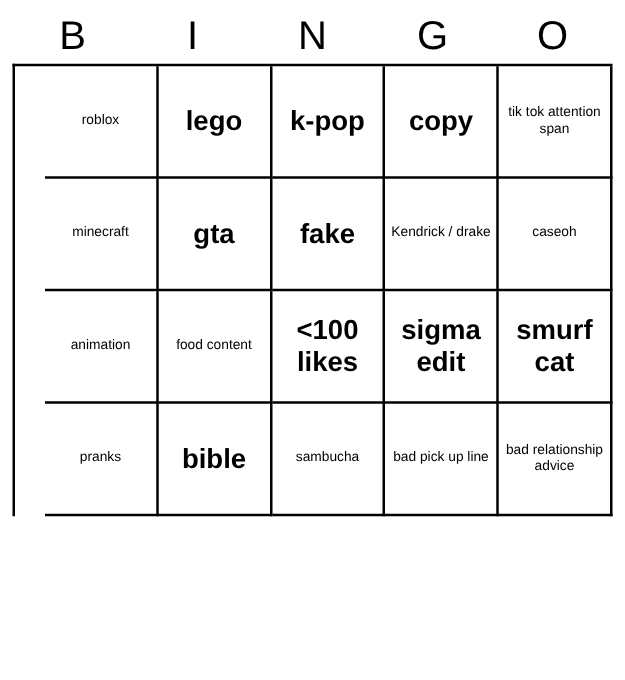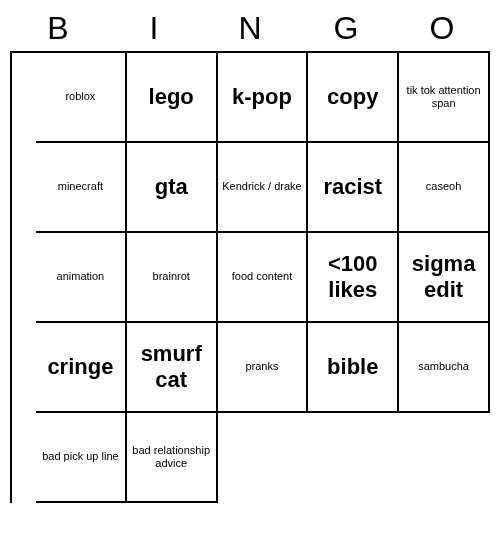--- a/index.html
+++ b/index.html
@@ -100,45 +100,39 @@
     <div class="bingo-cell">
       <span class="cell-text small">tik tok attention span</span>
     </div>
     <div class="bingo-cell">
       <span class="cell-text small">minecraft</span>
     </div>
     <div class="bingo-cell">
       <span class="cell-text large">gta</span>
     </div>
     <div class="bingo-cell">
-      <span class="cell-text small">Kendrick / drake</span>
+      <span class="cell-text medium">fake</span>
     </div>
     <div class="bingo-cell">
-      <span class="cell-text medium">racist</span>
+      <span class="cell-text small">Kendrick / drake</span>
     </div>
     <div class="bingo-cell">
       <span class="cell-text small">caseoh</span>
     </div>
     <div class="bingo-cell">
       <span class="cell-text small">animation</span>
-    </div>
-    <div class="bingo-cell">
-      <span class="cell-text small">brainrot</span>
     </div>
     <div class="bingo-cell">
       <span class="cell-text small">food content</span>
     </div>
     <div class="bingo-cell">
       <span class="cell-text medium">&lt;100 likes</span>
     </div>
     <div class="bingo-cell">
       <span class="cell-text medium">sigma edit</span>
-    </div>
-    <div class="bingo-cell">
-      <span class="cell-text medium">cringe</span>
     </div>
     <div class="bingo-cell">
       <span class="cell-text medium">smurf cat</span>
     </div>
     <div class="bingo-cell">
       <span class="cell-text small">pranks</span>
     </div>
     <div class="bingo-cell">
       <span class="cell-text large">bible</span>
     </div>

